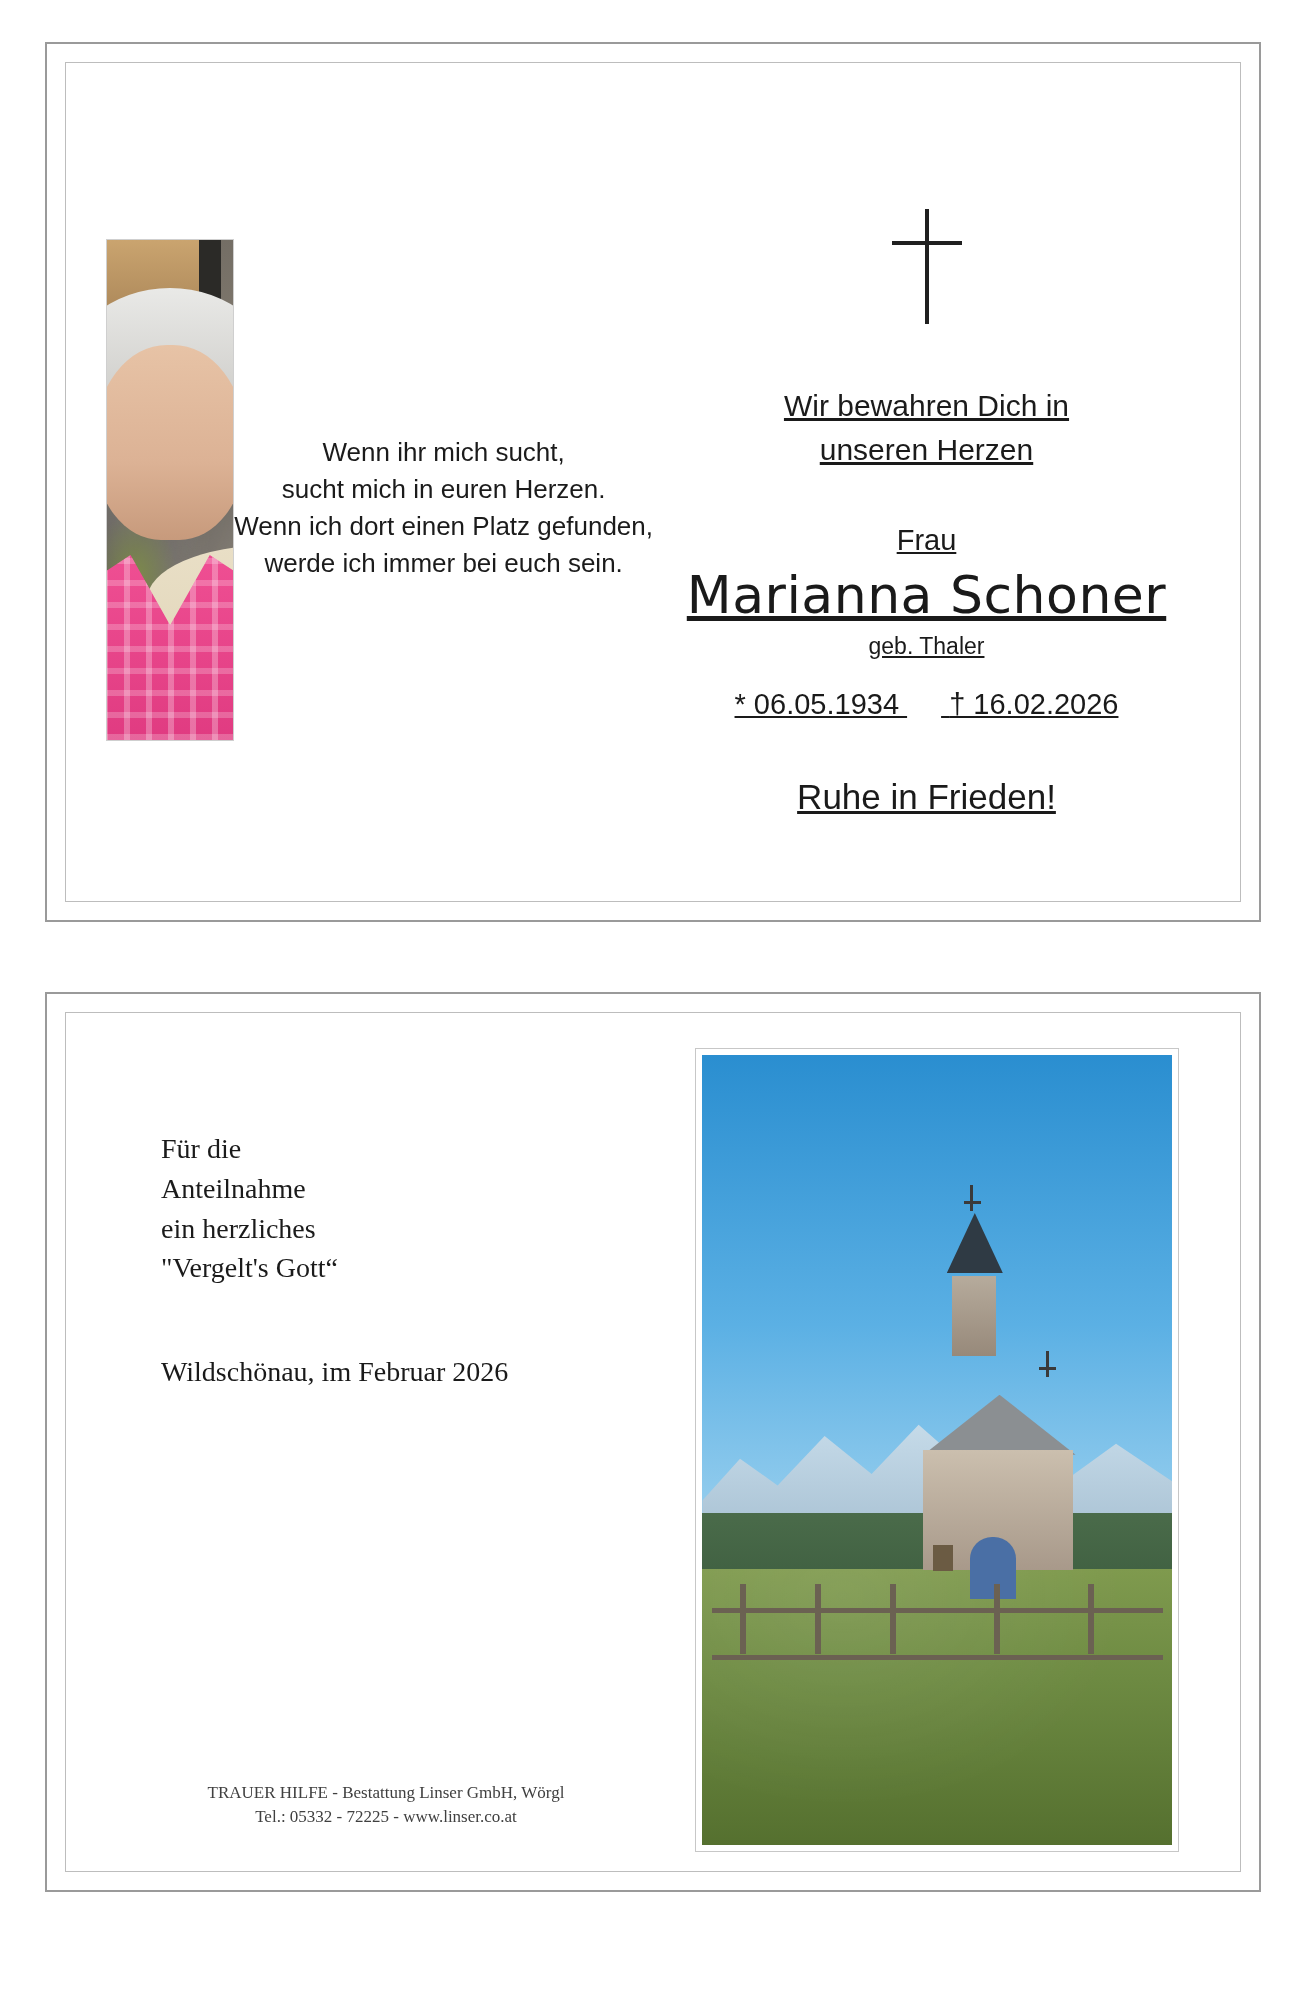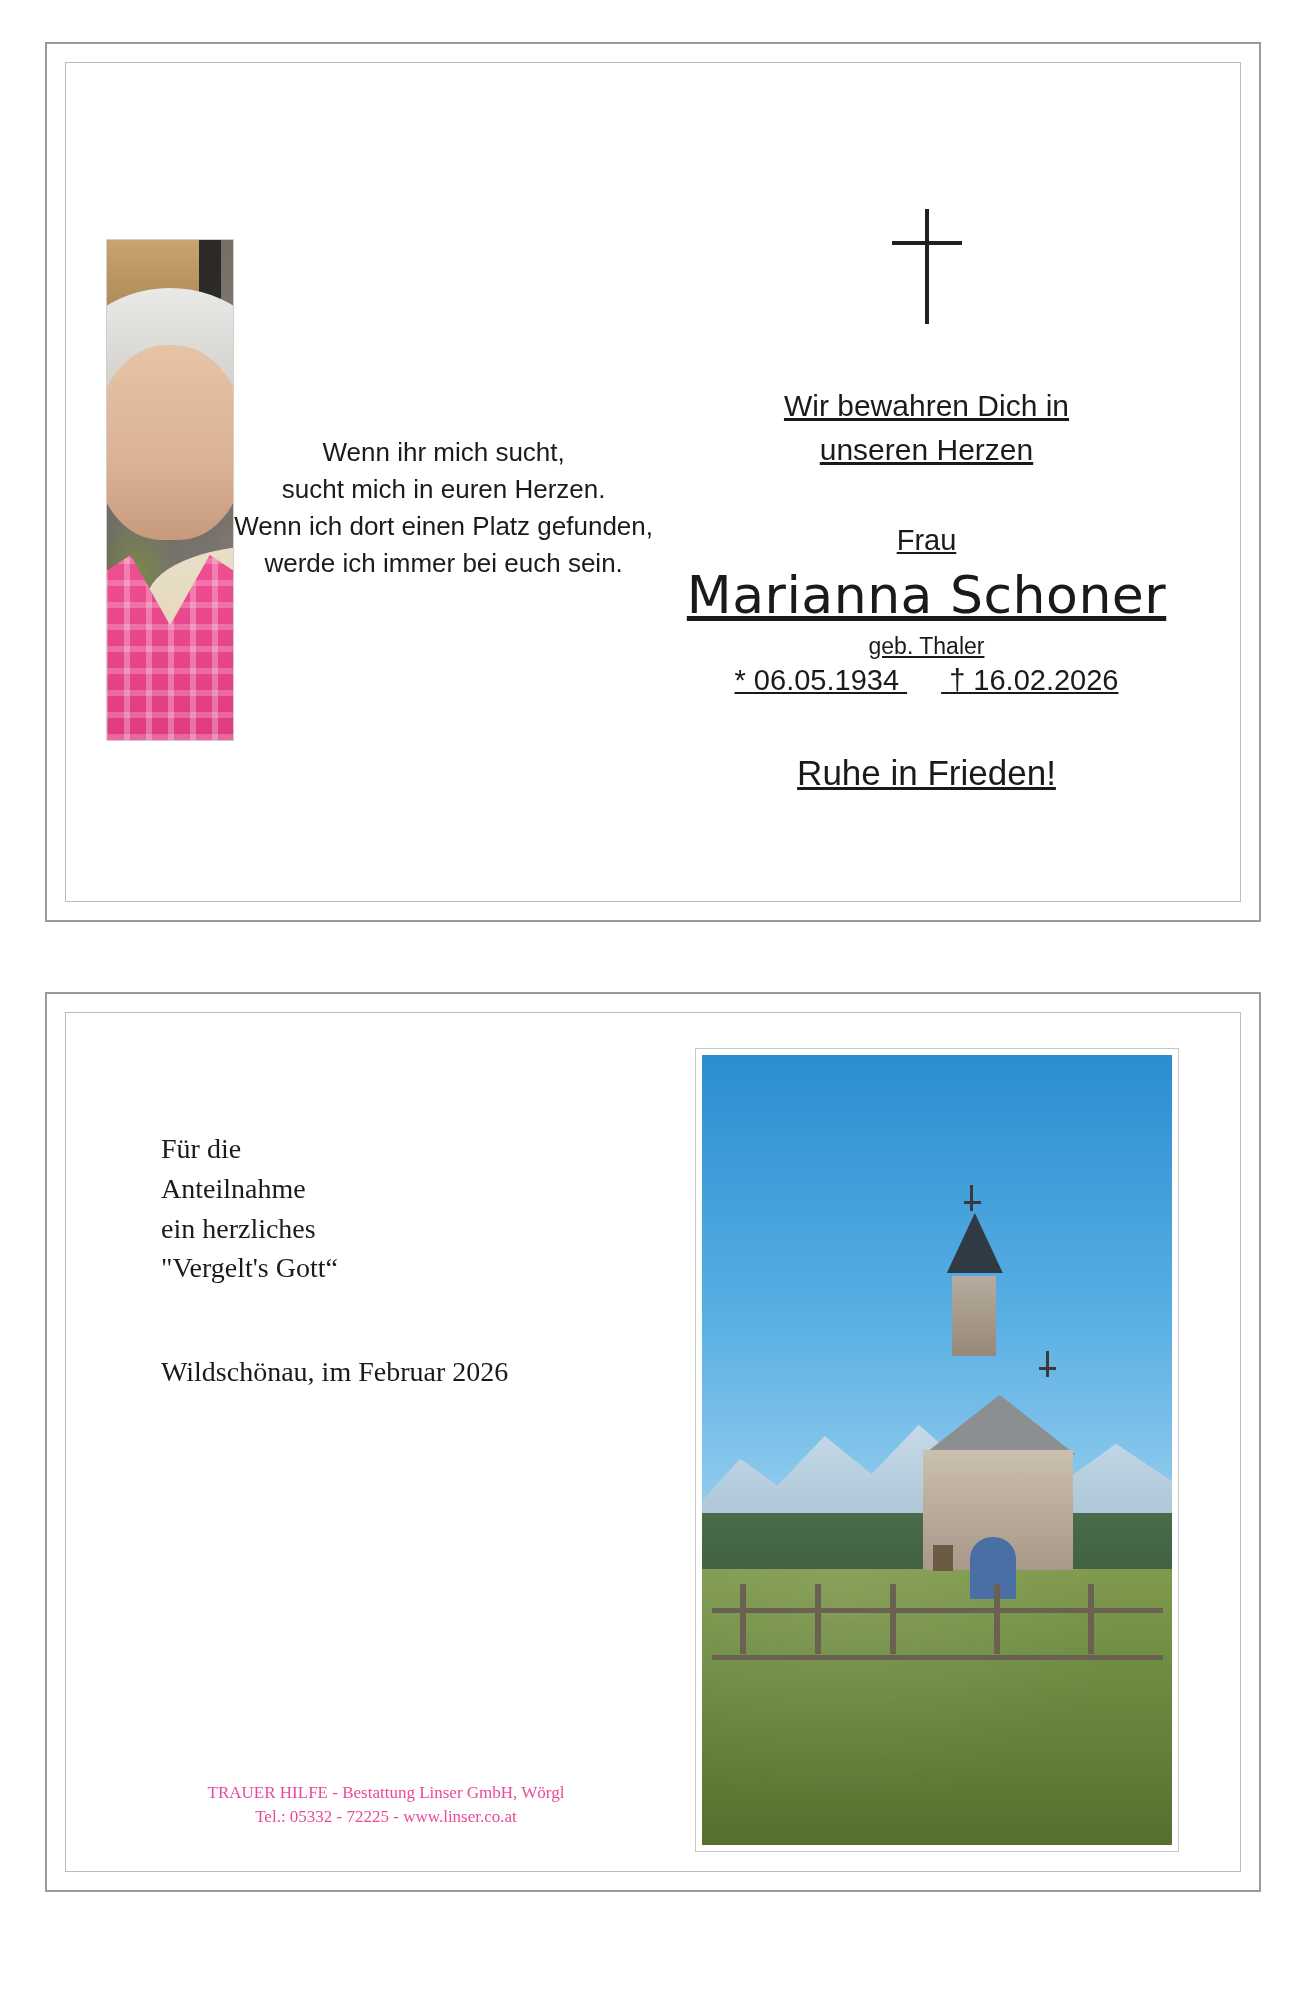--- a/index.html
+++ b/index.html
@@ -204,21 +204,21 @@
     text-align: left;
     font-family: "DejaVu Sans", sans-serif;
     font-weight: 400;
   }
   .maiden {
     margin-top: 8px;
     font-size: 23px;
     text-align: left;
   }
   .dates {
-    margin-top: 4px;
+    margin-top: 28px;
     font-size: 29px;
     text-align: center;
     white-space: nowrap;
   }
   .dates .gap { display: inline-block; width: 34px; }
   .rip {
     margin-top: 56px;
     font-size: 35px;
     text-align: center;
   }
@@ -252,21 +252,21 @@
     font-size: 28px;
   }
   .imprint {
     position: absolute;
     left: 110px;
     bottom: 42px;
     font-size: 17px;
     line-height: 1.4;
     text-align: center;
     width: 420px;
-    color: #ec4899;
+    color: #404040;
   }
 
   .c2-right {
     width: 48%;
     display: flex;
     justify-content: center;
     align-items: flex-start;
   }
   .photo-frame {
     width: 470px;

